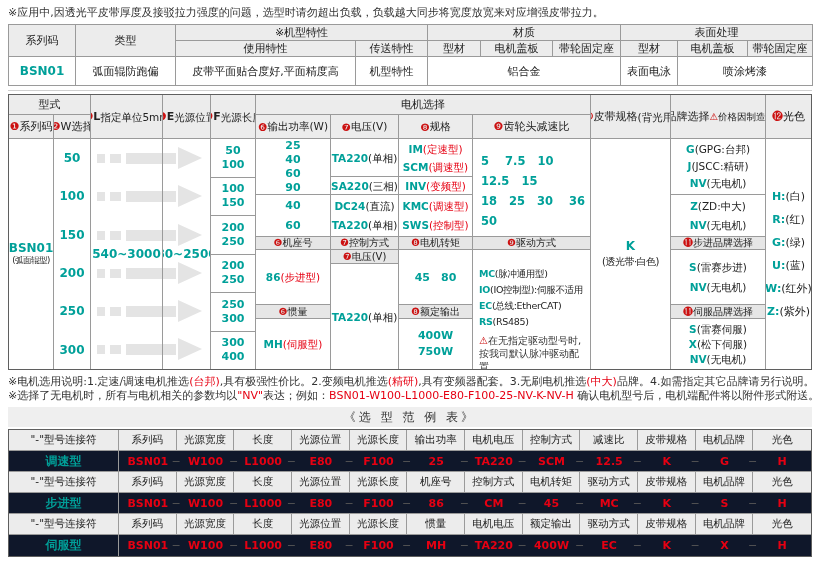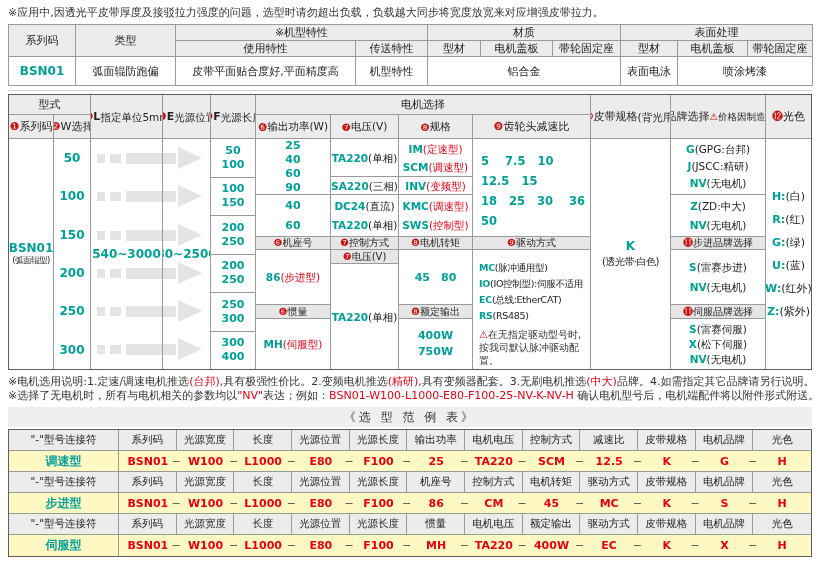--- a/index.html
+++ b/index.html
@@ -58,21 +58,21 @@
   .sub2 { height:14px; }
   .s38 { height:38px; width:100%; border-bottom:1px solid #9a9a9a; display:flex; flex-direction:column; align-items:center; justify-content:center; }
   .s18 { flex:1; width:100%; display:flex; align-items:center; justify-content:center; }
   .pre { white-space:pre-wrap; text-align:center; }
   .ln { white-space:nowrap; font-size:10.5px; line-height:16px; }
   .ln .code { font-weight:bold; color:#00A099; }
   .power4 { font-size:11px; font-weight:bold; color:#00A099; line-height:14px; }
   .power2 { font-size:11px; font-weight:bold; color:#00A099; line-height:20px; }
   .ratio { font-size:11.5px; font-weight:bold; color:#00A099; line-height:20px;
     white-space:pre-wrap; align-items:flex-start; justify-content:flex-start; padding:12px 0 0 8px; }
-  .drive { align-items:flex-start; justify-content:flex-start; padding:10px 4px 0 6px; }
+  .drive { align-items:flex-start; justify-content:flex-start; padding:16px 4px 0 6px; }
   .drive .ln { font-size:9.5px; letter-spacing:-0.3px; line-height:16px; }
   .drivewarn { font-size:10px; line-height:13px; margin-top:4px; white-space:normal; color:#333; }
   .beltk { font-size:12px; }
   .beltnote { font-size:10px; margin-top:2px; letter-spacing:-0.5px; }
   .brand .ln { line-height:17px; }
   .brand .r42 .ln { line-height:19px; }
   .brand .r55 .ln { line-height:20px; }
   .brand .r50 .ln { line-height:15px; }
   .lightcol { justify-content:center; gap:11px; }
   .lightcol .ln { line-height:12px; font-size:11px; }
@@ -89,21 +89,21 @@
 
   
   .notes { width:804px; font-size:11px; line-height:14px; margin-top:5px; color:#333; white-space:nowrap; }
 
   
   .extitle { width:804px; height:20px; background:#EFEFEF; margin:4px 0 2px;
     display:flex; align-items:center; justify-content:center; font-size:12px; letter-spacing:3px; color:#333; }
 
   
   .extab { width:804px; border:1.5px solid #5f5f5f; }
-  .ex-row { display:grid; grid-template-columns:110px repeat(12,1fr); height:21px; border-bottom:1px solid #9a9a9a; background:#fef9c3; }
+  .ex-row { display:grid; grid-template-columns:110px repeat(12,1fr); height:21px; border-bottom:1px solid #9a9a9a; background:#0f172a; }
   .extab .ex-row:last-child { border-bottom:none; }
   .ex-row.h { background:#ECECEC; }
   .exh { border-right:1px solid #9a9a9a; display:flex; align-items:center; justify-content:center;
     font-size:10.5px; white-space:nowrap; overflow:hidden; }
   .exh:last-child { border-right:none; }
   .exlabel { grid-column:1; border-right:1px solid #9a9a9a; display:flex; align-items:center; justify-content:center;
     font-size:12px; font-weight:bold; color:#00A099; }
   .exvals { grid-column:2/14; display:grid; grid-template-columns:repeat(12,1fr); }
   .exv { position:relative; display:flex; align-items:center; justify-content:center;
     font-size:11px; font-weight:bold; color:#E60012; }

